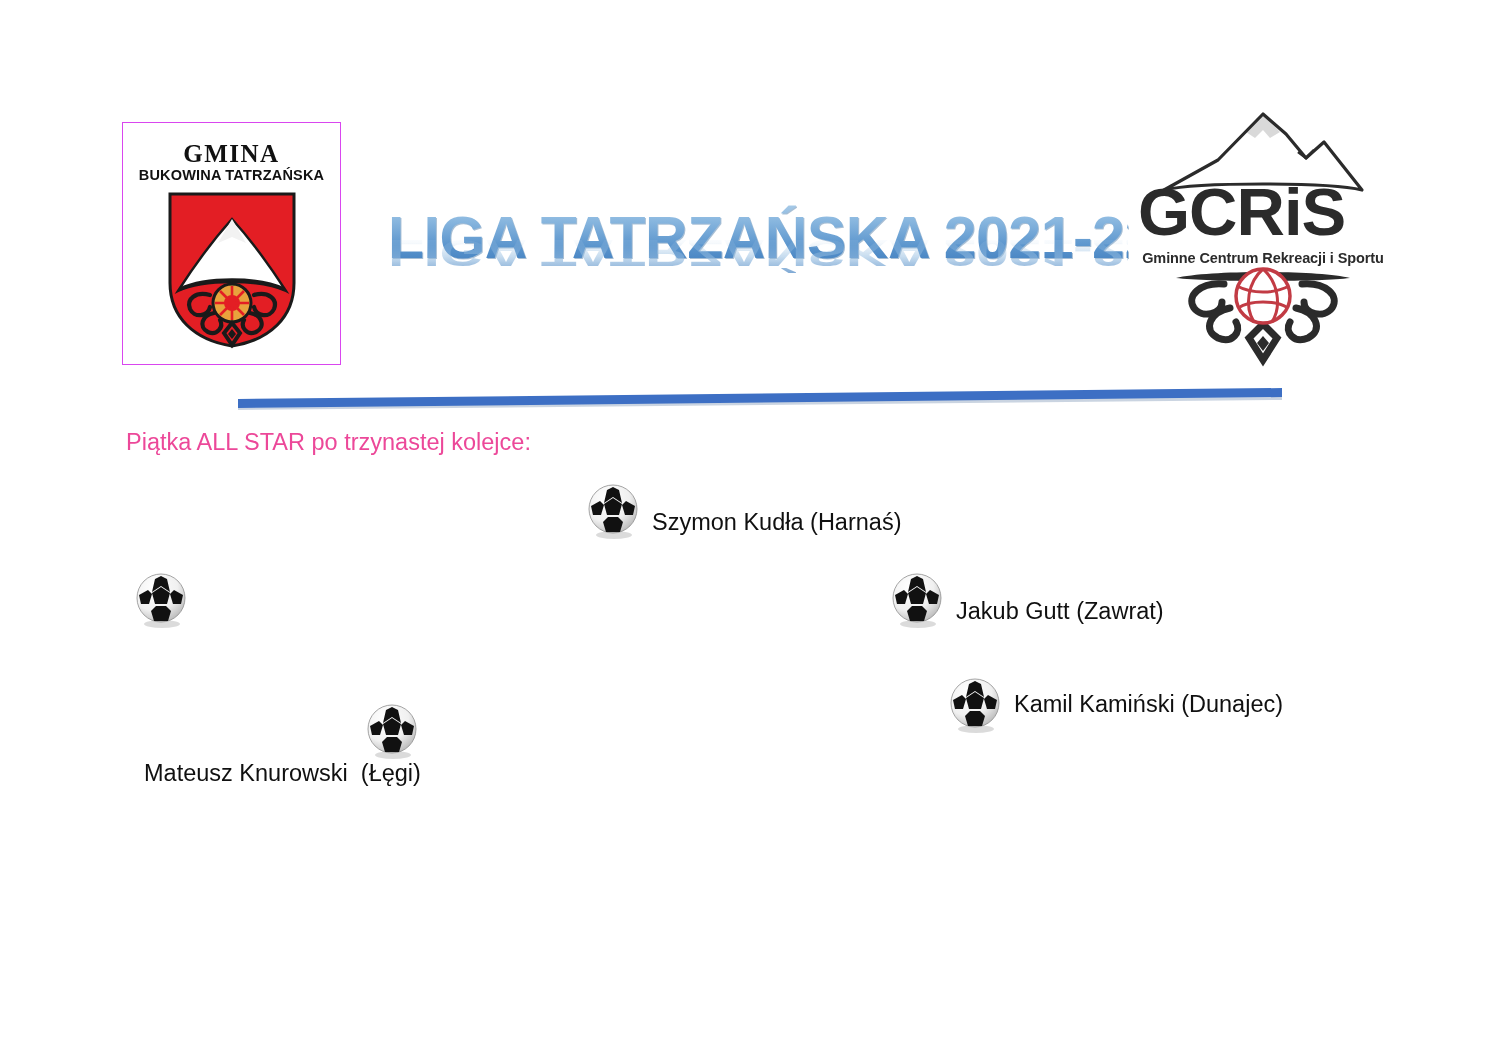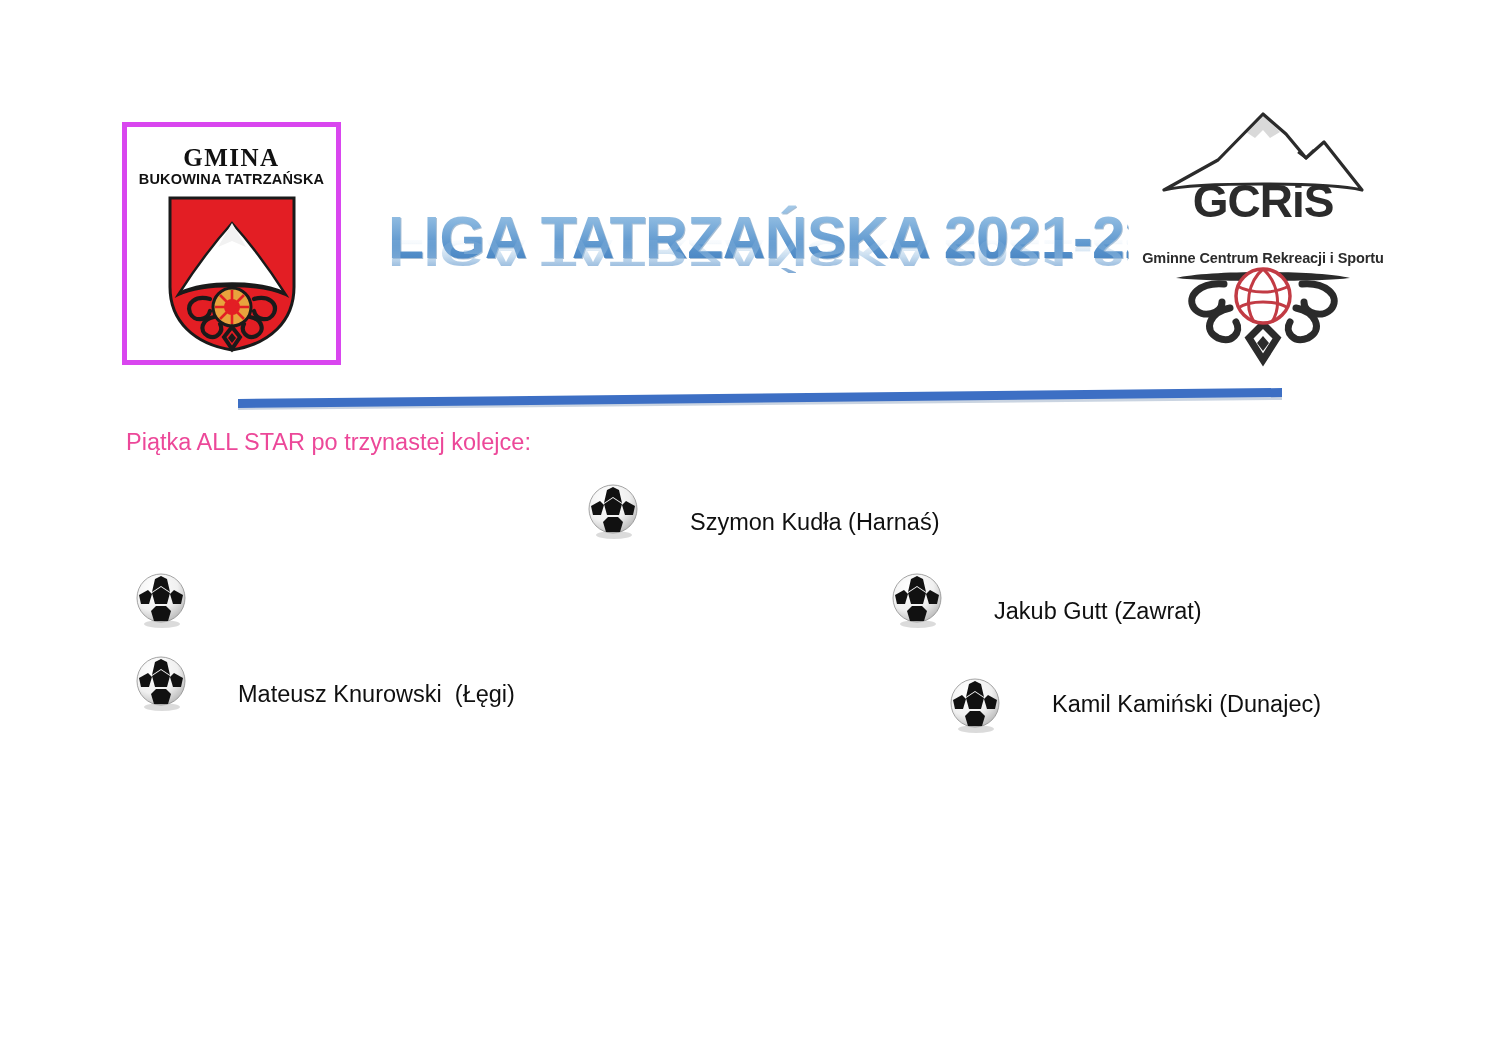--- a/index.html
+++ b/index.html
@@ -16,21 +16,21 @@
     color: #111111;
   }
 
   
   .gmina-frame {
     position: absolute;
     left: 122px;
     top: 122px;
     width: 219px;
     height: 243px;
-    border: 5px solid #d946ef;
+    border: 1px solid #d946ef;
     box-sizing: border-box;
     background: #ffffff;
   }
   .gmina-inner {
     position: absolute;
     left: 0; top: 0; right: 0; bottom: 0;
     display: flex;
     flex-direction: column;
     align-items: center;
     padding-top: 18px;
@@ -103,28 +103,28 @@
   .gcris {
     position: absolute;
     left: 1138px;
     top: 112px;
     width: 250px;
     height: 256px;
   }
   .gcris-mark {
     font-family: "Liberation Sans", sans-serif;
     font-weight: 700;
-    font-size: 46px;
+    font-size: 67px;
     letter-spacing: -1px;
     color: #2b2b2b;
     position: absolute;
     left: 0;
     top: 66px;
     width: 100%;
-    text-align: center;
+    text-align: left;
     line-height: 1;
   }
   .gcris-sub {
     position: absolute;
     left: 0;
     top: 138px;
     width: 100%;
     text-align: center;
     font-family: "Liberation Sans", sans-serif;
     font-weight: 700;
@@ -149,40 +149,39 @@
     top: 429px;
     font-size: 23.5px;
     color: #ec4899;
     white-space: pre;
   }
 
   .player {
     position: absolute;
     display: flex;
     align-items: flex-end;
-    gap: 38px;
   }
   .player .ball {
     width: 56px;
     height: 56px;
     flex: 0 0 56px;
     display: block;
   }
   .player .pname {
     font-size: 23.5px;
     color: #101010;
     white-space: pre;
     padding-bottom: 4px;
     margin-left: 10px;
   }
 
   .p-top    { left: 586px; top: 484px; }
   .p-left1  { left: 134px; top: 573px; }
   .p-right1 { left: 890px; top: 573px; }
-  .p-left2  { left: 134px; top: 656px; }
+  .p-left2  { left: 134px; top: 704px; flex-direction: column; }
   .p-right2 { left: 948px; top: 678px; align-items: center; }
 </style>
 </head>
 <body>
 
 <div class="gmina-frame">
   <div class="gmina-inner">
     <div class="gmina-word">GMINA</div>
     <div class="gmina-sub">BUKOWINA TATRZAŃSKA</div>
     <div class="crest-wrap">

